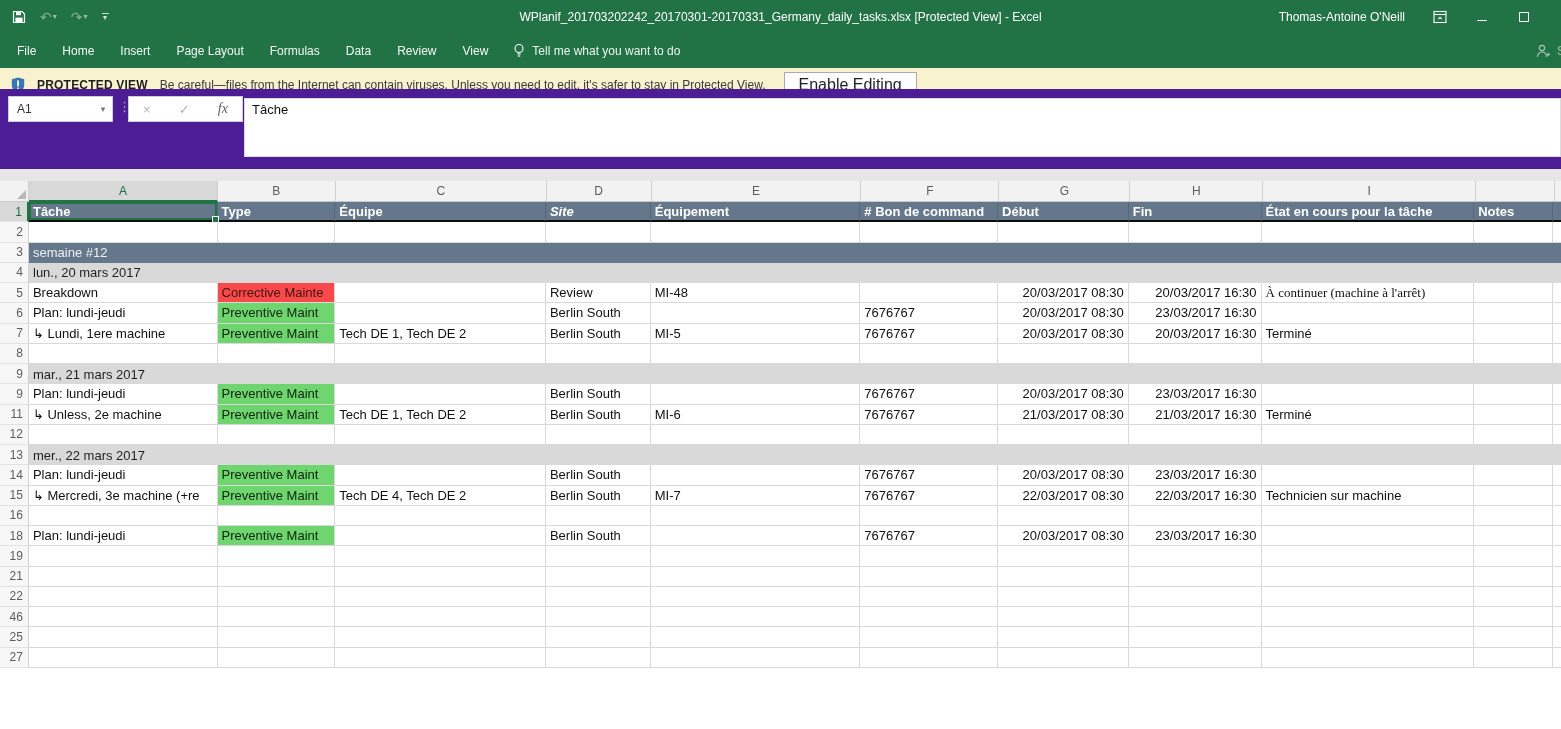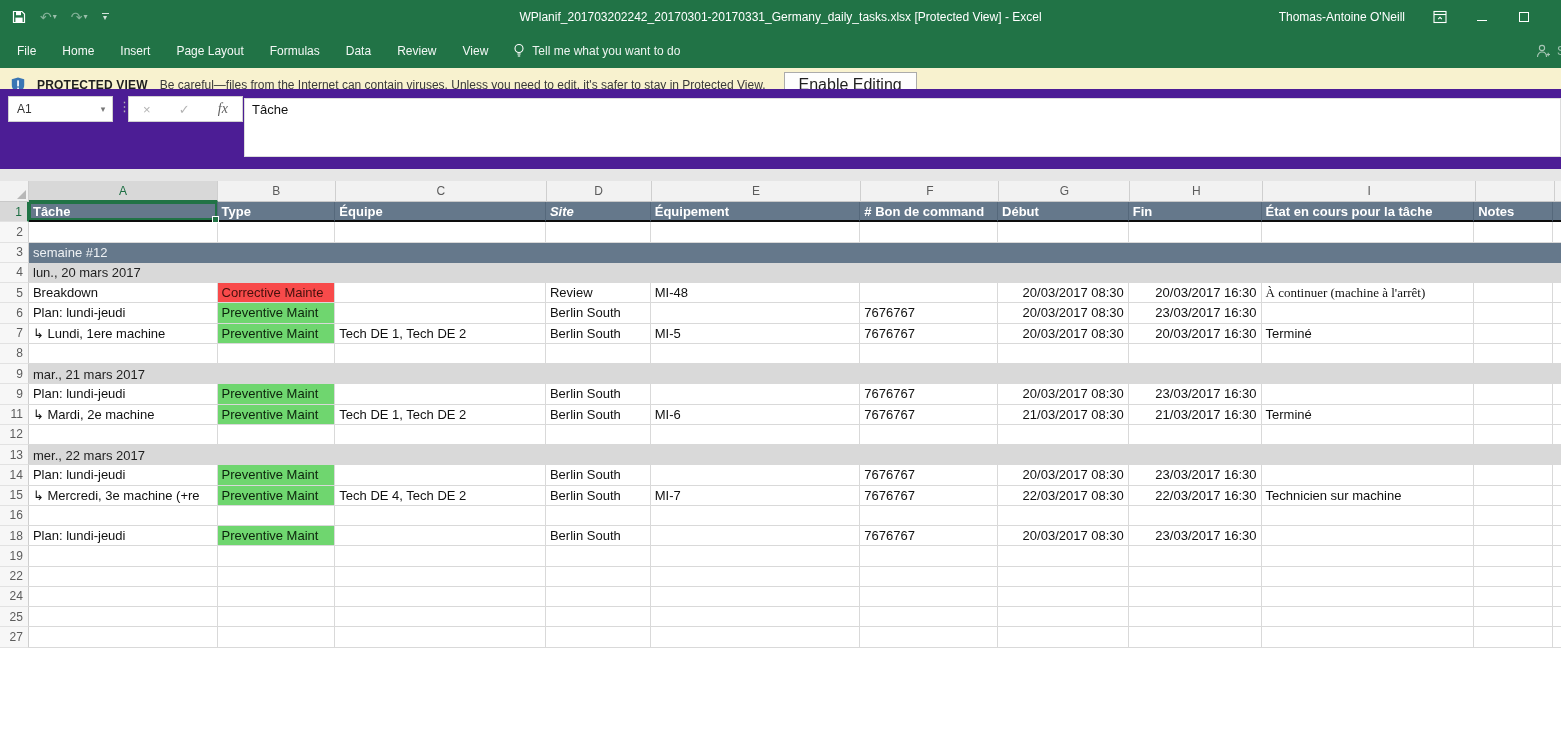--- a/index.html
+++ b/index.html
@@ -327,21 +327,21 @@
         <div class="cell" style="width: 210px;"></div>
         <div class="cell" style="width: 138px;">7676767</div>
         <div class="cell ar" style="width: 131px;">20/03/2017 08:30</div>
         <div class="cell ar" style="width: 133px;">23/03/2017 16:30</div>
         <div class="cell" style="width: 213px;"></div>
         <div class="cell" style="width: 79px;"></div>
         <div class="cell" style="width: 6px; border-right: none;"></div>
       </div>
       <div class="grow">
         <div class="rnum">11</div>
-        <div class="cell" style="width: 189px;">↳ Mardi, 2e machine</div>
+        <div class="cell" style="width: 189px;">↳ Unless, 2e machine</div>
         <div class="cell bggreen" style="width: 118px;">Preventive Maint</div>
         <div class="cell" style="width: 211px;">Tech DE 1, Tech DE 2</div>
         <div class="cell" style="width: 105px;">Berlin South</div>
         <div class="cell" style="width: 210px;">MI-6</div>
         <div class="cell" style="width: 138px;">7676767</div>
         <div class="cell ar" style="width: 131px;">21/03/2017 08:30</div>
         <div class="cell ar" style="width: 133px;">21/03/2017 16:30</div>
         <div class="cell" style="width: 213px;">Terminé</div>
         <div class="cell" style="width: 79px;"></div>
         <div class="cell" style="width: 6px; border-right: none;"></div>
@@ -428,35 +428,49 @@
         <div class="cell" style="width: 105px;"></div>
         <div class="cell" style="width: 210px;"></div>
         <div class="cell" style="width: 138px;"></div>
         <div class="cell" style="width: 131px;"></div>
         <div class="cell" style="width: 133px;"></div>
         <div class="cell" style="width: 213px;"></div>
         <div class="cell" style="width: 79px;"></div>
         <div class="cell" style="width: 6px; border-right: none;"></div>
       </div>
       <div class="grow">
+        <div class="rnum">21</div>
+        <div class="cell" style="width: 189px;"></div>
+        <div class="cell" style="width: 118px;"></div>
+        <div class="cell" style="width: 211px;"></div>
+        <div class="cell" style="width: 105px;"></div>
+        <div class="cell" style="width: 210px;"></div>
+        <div class="cell" style="width: 138px;"></div>
+        <div class="cell" style="width: 131px;"></div>
+        <div class="cell" style="width: 133px;"></div>
+        <div class="cell" style="width: 213px;"></div>
+        <div class="cell" style="width: 79px;"></div>
+        <div class="cell" style="width: 6px; border-right: none;"></div>
+      </div>
+      <div class="grow">
         <div class="rnum">22</div>
         <div class="cell" style="width: 189px;"></div>
         <div class="cell" style="width: 118px;"></div>
         <div class="cell" style="width: 211px;"></div>
         <div class="cell" style="width: 105px;"></div>
         <div class="cell" style="width: 210px;"></div>
         <div class="cell" style="width: 138px;"></div>
         <div class="cell" style="width: 131px;"></div>
         <div class="cell" style="width: 133px;"></div>
         <div class="cell" style="width: 213px;"></div>
         <div class="cell" style="width: 79px;"></div>
         <div class="cell" style="width: 6px; border-right: none;"></div>
       </div>
       <div class="grow">
-        <div class="rnum">24</div>
+        <div class="rnum">46</div>
         <div class="cell" style="width: 189px;"></div>
         <div class="cell" style="width: 118px;"></div>
         <div class="cell" style="width: 211px;"></div>
         <div class="cell" style="width: 105px;"></div>
         <div class="cell" style="width: 210px;"></div>
         <div class="cell" style="width: 138px;"></div>
         <div class="cell" style="width: 131px;"></div>
         <div class="cell" style="width: 133px;"></div>
         <div class="cell" style="width: 213px;"></div>
         <div class="cell" style="width: 79px;"></div>

